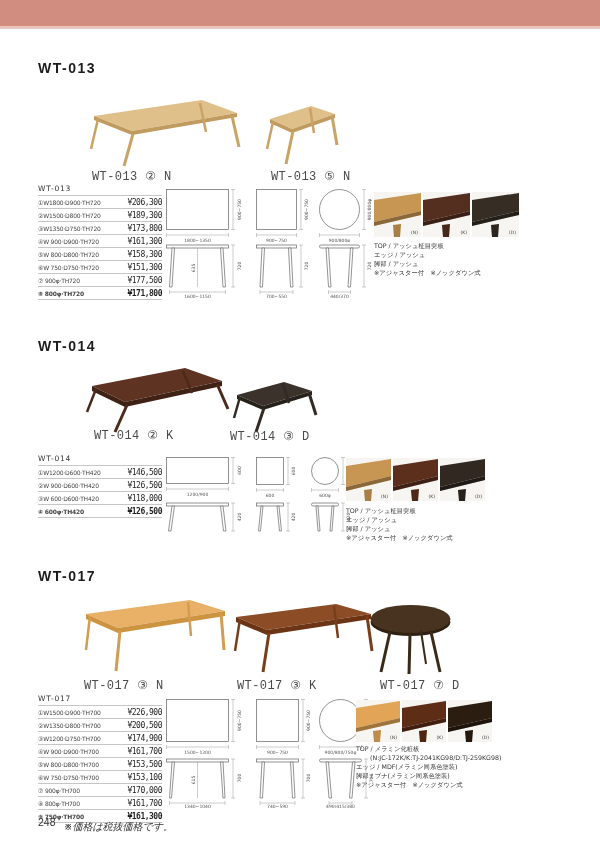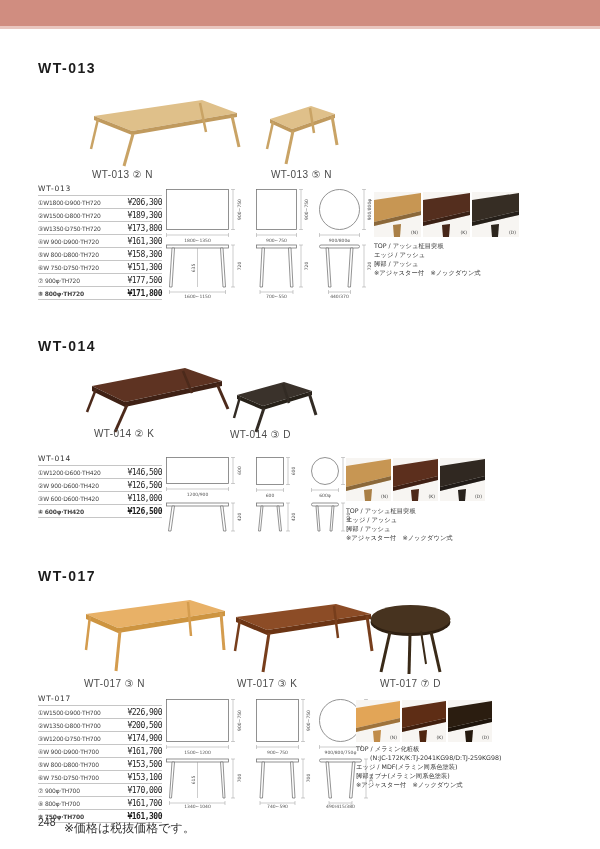--- a/index.html
+++ b/index.html
@@ -3,37 +3,37 @@
 <meta charset="utf-8">
 <style>
   html,body{margin:0;padding:0;}
   body{width:600px;height:849px;position:relative;background:#ffffff;overflow:hidden;
        font-family:"Liberation Sans",sans-serif;}
   .abs{position:absolute;}
   .topbar{position:absolute;left:0;top:0;width:600px;height:26px;background:#d08d80;
           border-bottom:3px solid #e9c6bf;}
   .sec-title{font-weight:bold;font-size:14px;letter-spacing:1.5px;color:#1c1c1c;
              font-family:"Liberation Sans",sans-serif;}
-  .caption{font-size:10px;color:#4a4a4a;letter-spacing:.4px;font-family:Liberation Sans, sans-serif;}
+  .caption{font-size:12px;color:#4a4a4a;letter-spacing:.4px;font-family:Liberation Mono, monospace;}
   .pt{width:124px;font-family:"DejaVu Sans",sans-serif;}
   .pt-title{font-size:7.5px;color:#333;letter-spacing:.8px;padding-bottom:2px;}
   .pt-row{display:flex;justify-content:space-between;align-items:baseline;
           border-top:1px solid #c6c6c6;padding:2px 0 1px 0;}
   .pt-row:last-child{border-bottom:1px solid #c6c6c6;font-weight:bold;}
   .spec{font-size:6px;color:#444;letter-spacing:-0.2px;white-space:nowrap;}
   .price{font-size:8px;color:#1e1e1e;font-family:"DejaVu Sans Mono",monospace;letter-spacing:-0.5px;}
   .dim{font-size:4.5px;fill:#555;font-family:"DejaVu Sans",sans-serif;}
   .swlabel{font-size:4.5px;fill:#444;font-family:"DejaVu Sans",sans-serif;}
   .ln{stroke:#9a9a9a;stroke-width:.5;fill:none;}
   .bx{stroke:#777;stroke-width:.8;fill:none;}
   .leg{stroke:#777;stroke-width:.8;fill:#fff;}
   .specs{font-size:6.3px;color:#333;line-height:9px;font-family:"DejaVu Sans",sans-serif;}
   .swatchrow{display:flex;gap:2px;}
   .pagenum{font-size:10.5px;color:#333;text-align:right;}
-  .footnote{font-size:12px;color:#333;font-family:"DejaVu Sans",sans-serif;}
+  .footnote{font-size:10px;color:#333;font-family:"DejaVu Sans",sans-serif;font-style:italic;}
 </style>
 </head>
 <body>
 
 <div class="topbar"></div>
 
 <div class="abs sec-title" style="left:38px;top:60px">WT-013</div>
 
 <svg class="abs" style="left:80px;top:92px" width="165" height="78">
   <polygon points="14,24 122,8 157,21 52,39" fill="#dfc08a"></polygon>

